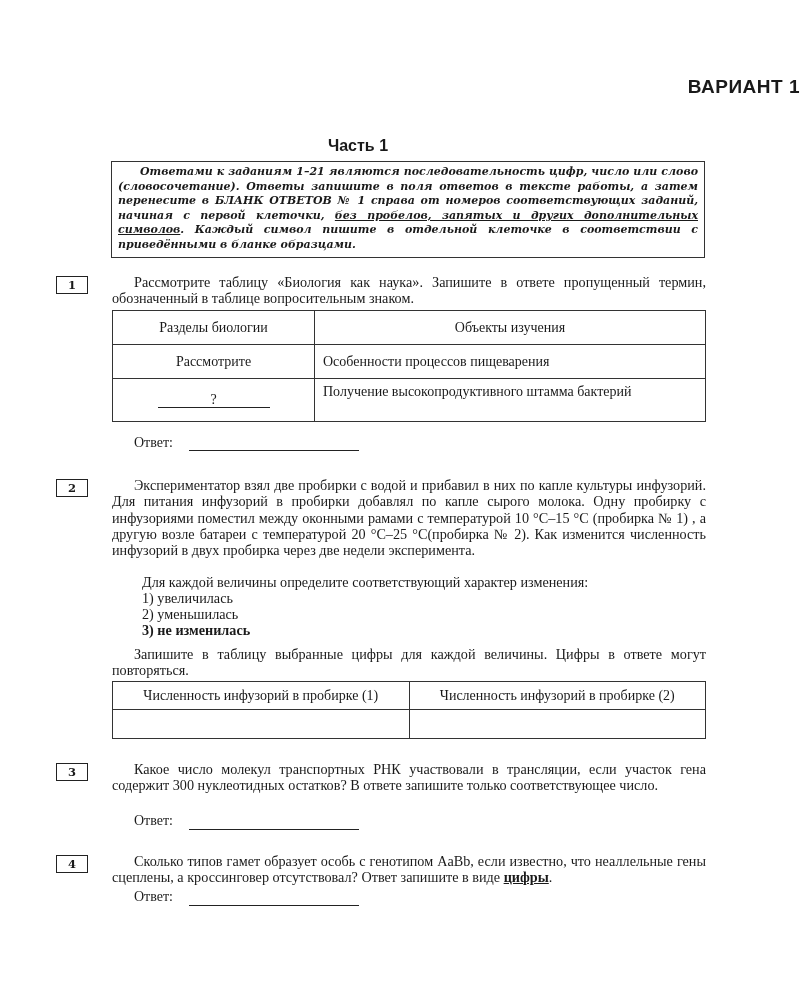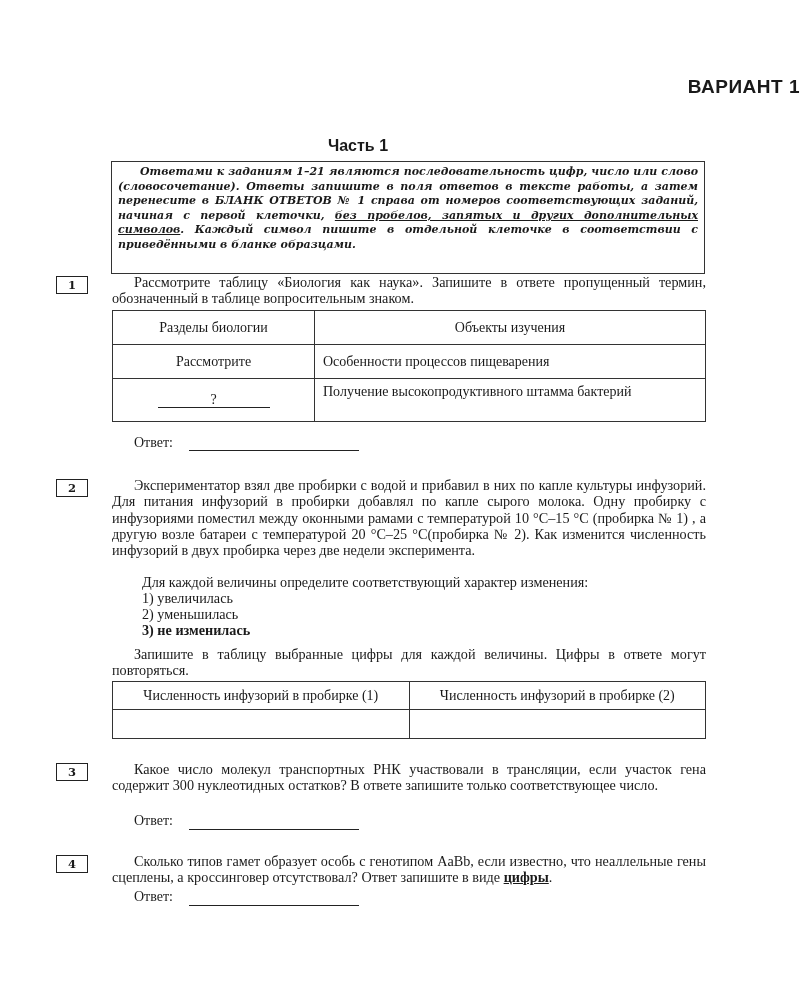--- a/index.html
+++ b/index.html
@@ -3,21 +3,21 @@
 <meta charset="utf-8">
 <style>
   html, body { margin:0; padding:0; background:#ffffff; }
   body { width:800px; height:1000px; position:relative; overflow:hidden; color:#1a1a1a;
          font-family:"DejaVu Serif", serif; }
   .page-title { position:absolute; top:76px; left:0; width:800px; text-align:right;
          font-family:"Liberation Sans", sans-serif; font-weight:bold; font-size:19px; letter-spacing:0.5px; }
   .part-title { position:absolute; top:137px; left:0; width:716px; text-align:center;
          font-family:"Liberation Sans", sans-serif; font-weight:bold; font-size:16px; }
   .instr { position:absolute; top:161px; left:111px; width:580px; border:1.5px solid #333;
-         padding:3px 6px 20px 6px; font-family:"DejaVu Serif", serif; font-style:italic; font-weight:bold;
+         padding:3px 6px 4px 6px; font-family:"DejaVu Serif", serif; font-style:italic; font-weight:bold;
          font-size:11px; line-height:14.6px; text-align:justify; }
   .instr .u { text-decoration:underline; }
   .instr .ind { display:inline-block; width:22px; }
   .task-num { position:absolute; left:56px; width:30px; height:16px; border:1.5px solid #222;
          text-align:center; font-family:"DejaVu Serif", serif; font-weight:bold; font-size:11.5px; line-height:16px; }
   .text { position:absolute; left:112px; width:594px; font-family:"Liberation Serif", serif;
          font-size:14.2px; line-height:16.3px; text-align:justify; }
   .text .ind { display:inline-block; width:22px; }
   .answer { position:absolute; left:134px; font-family:"Liberation Serif", serif; font-size:14px; }
   .answer-line { position:absolute; left:189px; width:170px; border-bottom:1.2px solid #222; height:1px; }

